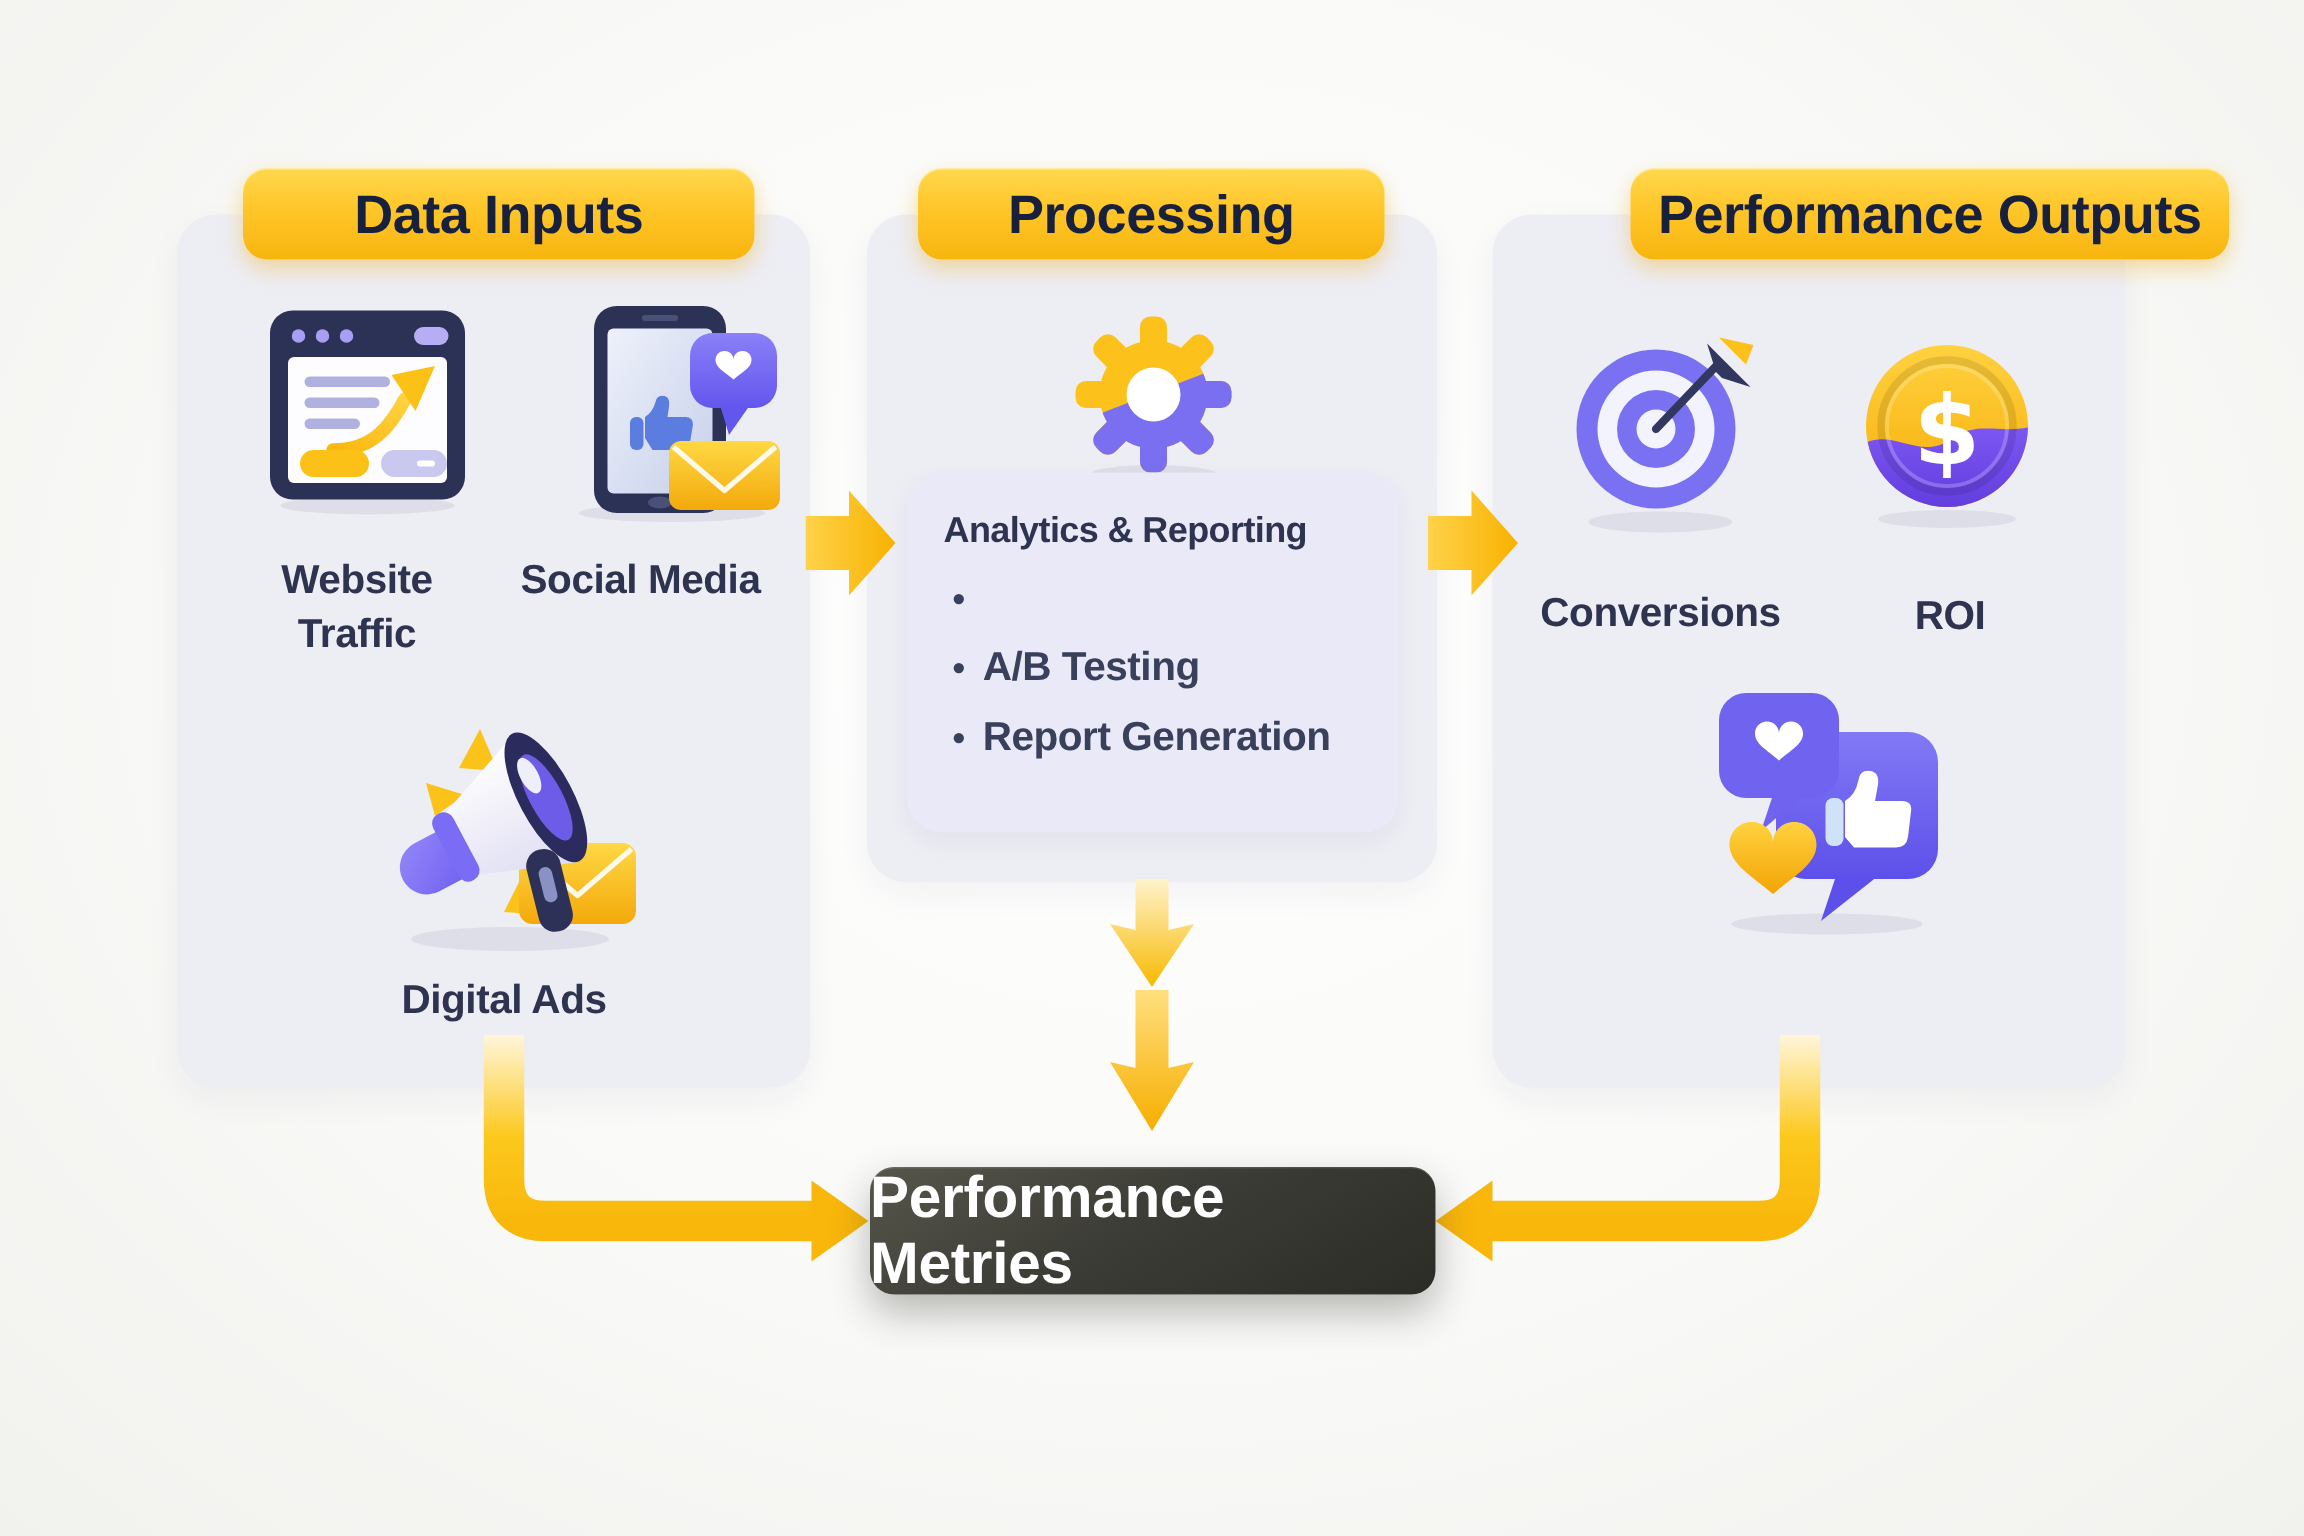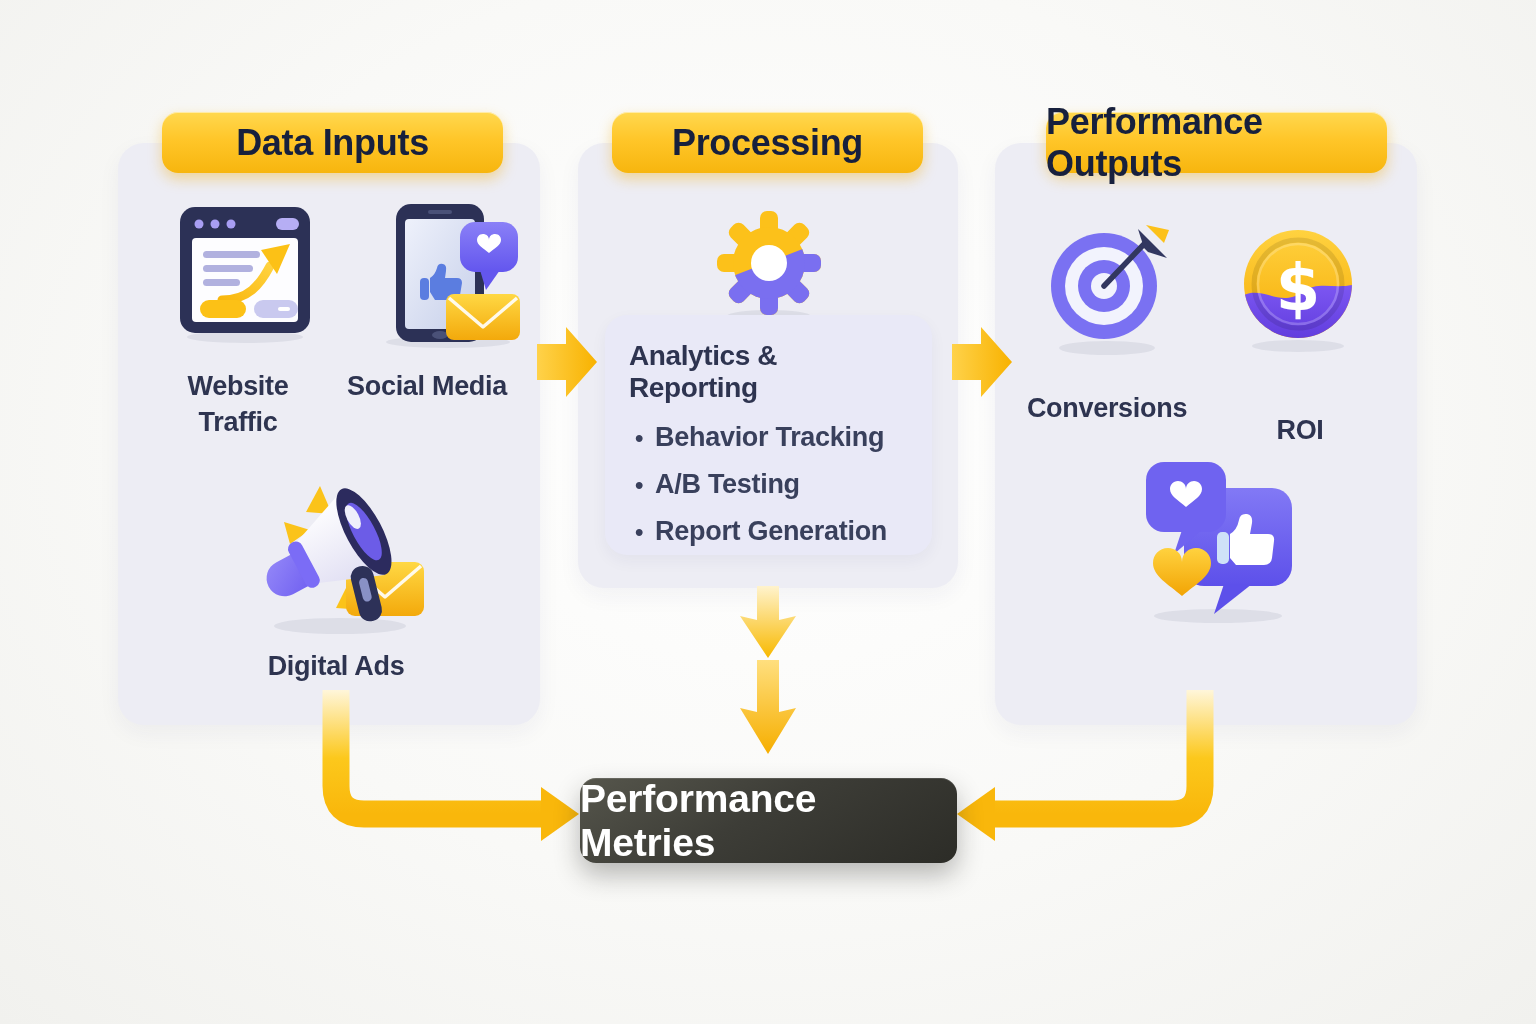--- a/index.html
+++ b/index.html
@@ -22,39 +22,39 @@
   .badge{
     position:absolute; top:112px; height:61px; border-radius:16px;
     background:linear-gradient(180deg,#ffd84f 0%,#ffc629 45%,#f7b50e 100%);
     box-shadow:0 6px 14px rgba(240,175,20,0.40), inset 0 1px 0 rgba(255,255,255,0.5);
     display:flex; align-items:center; justify-content:center;
     font-weight:bold; font-size:36px; color:#17203d; letter-spacing:-0.3px;
     z-index:5;
   }
   .badge.b-inputs  { left:162px;  width:341px; }
   .badge.b-process { left:584px;  width:311px;margin-left:28px; }
-  .badge.b-outputs { left:1046px; width:341px; }
+  .badge.b-outputs { left:1087px; width:399px; }
   .icon{ position:absolute; }
   .item-label{
     position:absolute; text-align:center; color:#2e3450;
     font-weight:bold; font-size:27px; line-height:1.35; letter-spacing:-0.3px;
   }
   .lbl-website    { left:158px;  top:368px; width:160px; }
   .lbl-social     { left:347px;  top:368px; width:160px; }
   .lbl-digital    { left:236px;  top:648px; width:200px; }
   .lbl-conversions{ left:1007px; top:390px; width:200px; }
-  .lbl-roi        { left:1230px; top:412px; width:140px; }
+  .lbl-roi        { left:1230px; top:392px; width:140px; }
   .lbl-engagement { left:1099px; top:650px; width:200px; }
   .proc-card{
     position:absolute; left:605px; top:315px; width:327px; height:240px;
     background:#e9e9f7; border-radius:22px; padding:25px 22px 20px 24px;
     box-shadow:0 6px 16px rgba(45,48,90,0.05);
   }
   .proc-card-title{
-    font-weight:bold; font-size:28px; color:#2e3450; letter-spacing:-0.4px;
+    font-weight:bold; font-size:24px; color:#2e3450; letter-spacing:-0.4px;
     margin-bottom:17px;
   }
   .bullet-row{
     display:flex; align-items:baseline; gap:12px;
     font-weight:bold; font-size:27px; color:#39405c; letter-spacing:-0.3px;
     margin:0 0 13px 6px; line-height:1.25;
   }
   .bullet-dot{ font-size:24px; }
   .footer-box{
     position:absolute; left:580px; top:778px; width:377px; height:85px;
@@ -197,21 +197,20 @@
     <ellipse cx="57" cy="110" rx="42" ry="6" fill="rgba(44,49,86,0.08)"></ellipse>
     <use href="#gearTeeth" fill="#fcc11a"></use>
     <use href="#gearTeeth" fill="#7a6ff0" clip-path="url(#gearLower)"></use>
     <circle cx="57" cy="57" r="18" fill="#ffffff"></circle>
   </svg>
 
   <div class="proc-card">
     <div class="proc-card-title">Analytics &amp; Reporting</div>
     <div class="bullet-row">
       <span class="bullet-dot">•</span>
-      <span>Behavior Tracking</span>
     </div>
     <div class="bullet-row">
       <span class="bullet-dot">•</span>
       <span>A/B Testing</span>
     </div>
     <div class="bullet-row">
       <span class="bullet-dot">•</span>
       <span>Report Generation</span>
     </div>
   </div>

